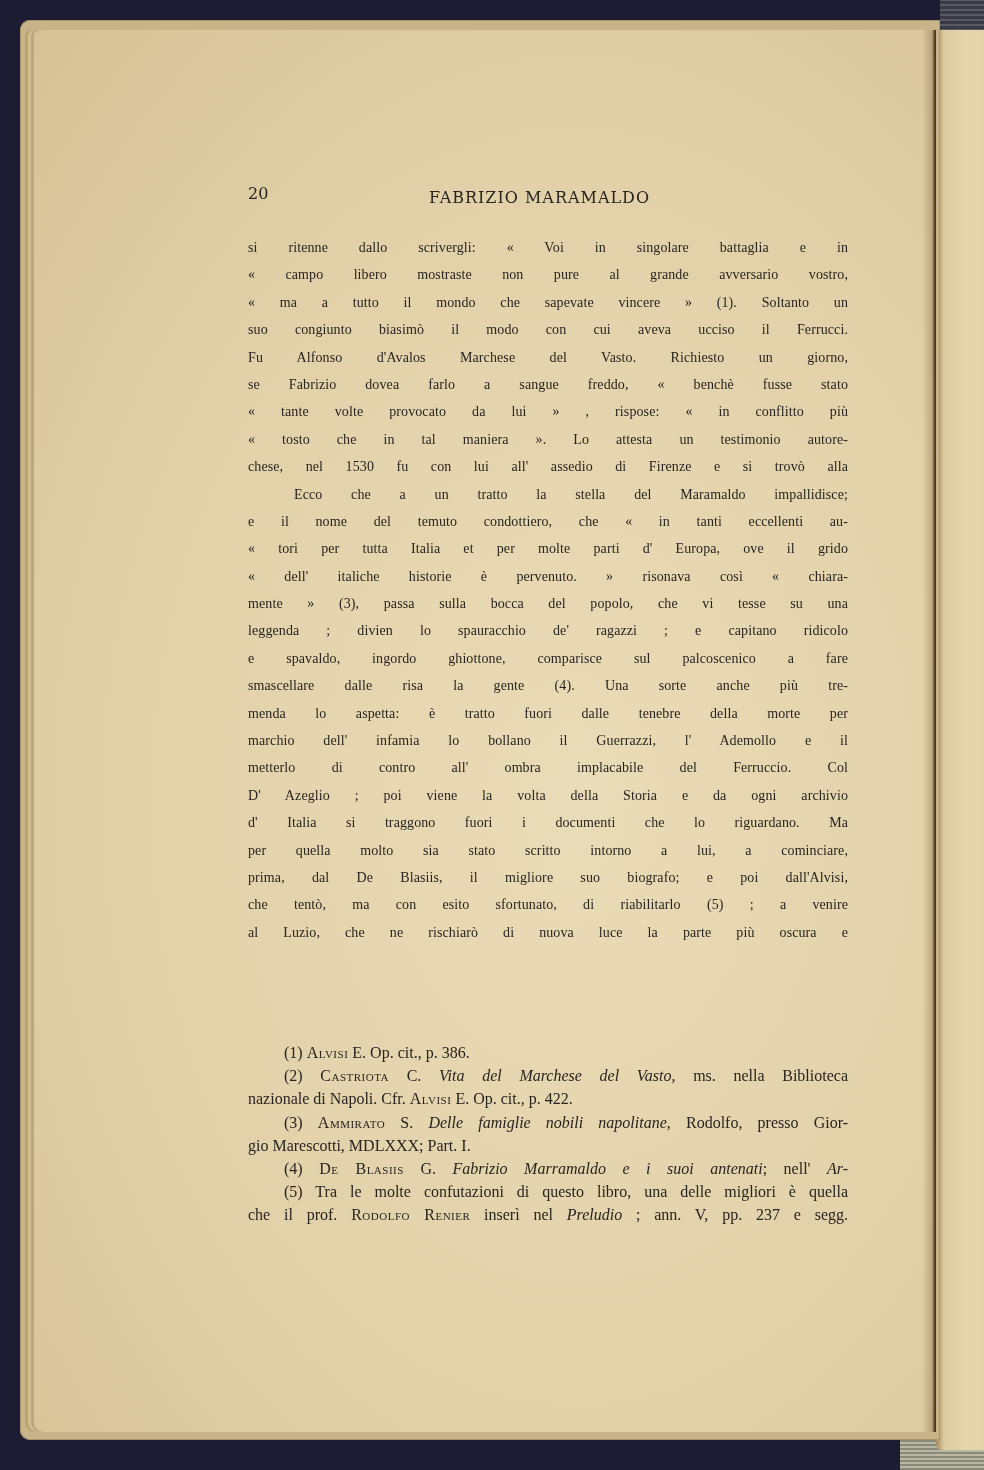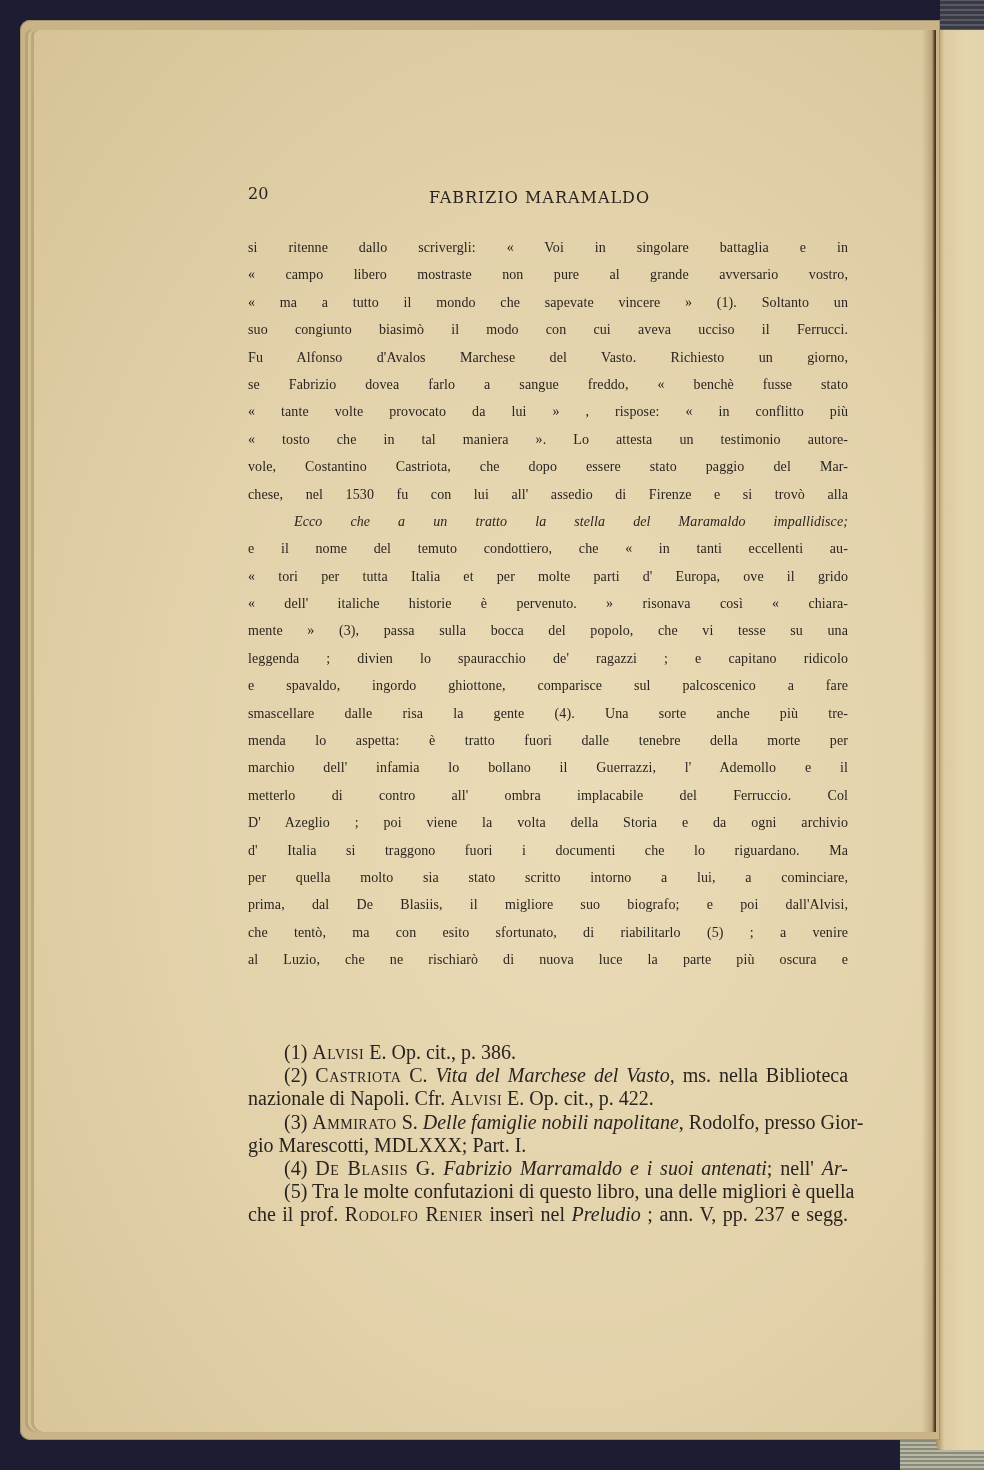--- a/index.html
+++ b/index.html
@@ -56,26 +56,26 @@
   .body-text {
     position: absolute; top: 234px; left: 0; width: 600px;
   }
   .line {
     height: 27.4px; line-height: 27.4px; font-size: 14px;
     text-align: justify; text-align-last: justify; white-space: nowrap;
     font-family: "Liberation Serif", serif;
     letter-spacing: 0.1px;
   }
   .line.last { text-align-last: left; }
-  .line.indent { padding-left: 46px; font-style: italic; }
+  .line.indent { padding-left: 46px; }
   .notes {
     position: absolute; top: 1041px; left: 0; width: 600px;
   }
   .note-line {
-    height: 23.2px; line-height: 23.2px; font-size: 20px;
+    height: 23.2px; line-height: 23.2px; font-size: 16px;
     text-align: justify; text-align-last: justify; white-space: nowrap;
     font-family: "Liberation Serif", serif;
   }
   .note-line.last { text-align-last: left; }
   .note-line.indent { padding-left: 36px; }
   .sc { font-variant: small-caps; letter-spacing: 0.5px; }
   .it { font-style: italic; }
 </style>
 </head>
 <body>
@@ -95,21 +95,20 @@
 
   <div class="body-text">
     <div class="line">si ritenne dallo scrivergli: « Voi in singolare battaglia e in</div>
     <div class="line">« campo libero mostraste non pure al grande avversario vostro,</div>
     <div class="line">« ma a tutto il mondo che sapevate vincere » (1). Soltanto un</div>
     <div class="line">suo congiunto biasimò il modo con cui aveva ucciso il Ferrucci.</div>
     <div class="line">Fu Alfonso d'Avalos Marchese del Vasto. Richiesto un giorno,</div>
     <div class="line">se Fabrizio dovea farlo a sangue freddo, « benchè fusse stato</div>
     <div class="line">« tante volte provocato da lui » , rispose: « in conflitto più</div>
     <div class="line">« tosto che in tal maniera ». Lo attesta un testimonio autore-</div>
-    <div class="line">vole, Costantino Castriota, che dopo essere stato paggio del Mar-</div>
     <div class="line">chese, nel 1530 fu con lui all' assedio di Firenze e si trovò alla</div>
     <div class="line indent">Ecco che a un tratto la stella del Maramaldo impallidisce;</div>
     <div class="line">e il nome del temuto condottiero, che « in tanti eccellenti au-</div>
     <div class="line">« tori per tutta Italia et per molte parti d' Europa, ove il grido</div>
     <div class="line">« dell' italiche historie è pervenuto. » risonava così « chiara-</div>
     <div class="line">mente » (3), passa sulla bocca del popolo, che vi tesse su una</div>
     <div class="line">leggenda ; divien lo spauracchio de' ragazzi ; e capitano ridicolo</div>
     <div class="line">e spavaldo, ingordo ghiottone, comparisce sul palcoscenico a fare</div>
     <div class="line">smascellare dalle risa la gente (4). Una sorte anche più tre-</div>
     <div class="line">menda lo aspetta: è tratto fuori dalle tenebre della morte per</div>

